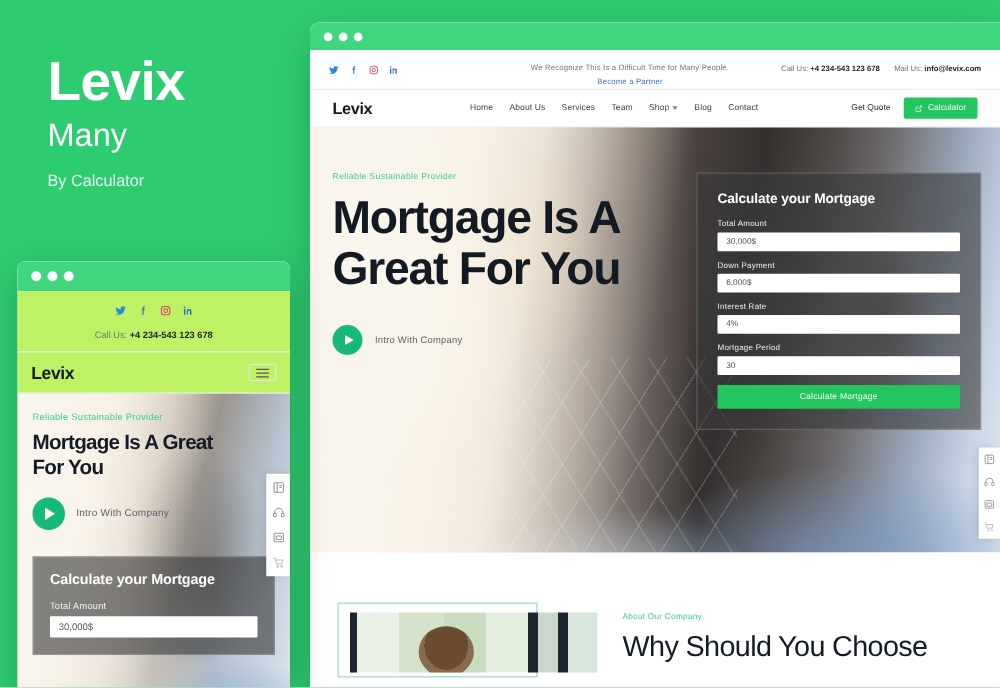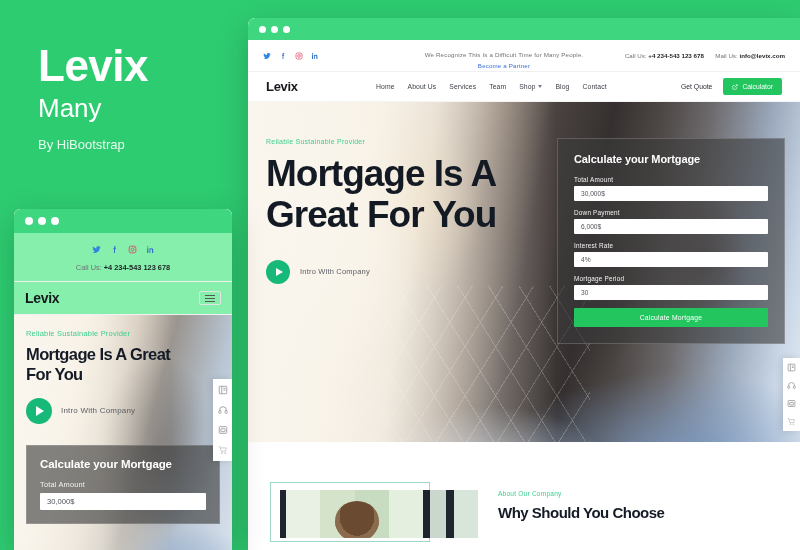--- a/index.html
+++ b/index.html
@@ -309,37 +309,37 @@
   }
   .about-text { flex: 1; padding-top: 8px; }
   .about-eyebrow {
     font-size: 6.6px;
     color: #3ccf8e;
     letter-spacing: .2px;
     font-weight: 500;
     margin-bottom: 7px;
   }
   .about-title {
-    font-size: 15px;
-    font-weight: bold;
+    font-size: 23px;
+    font-weight: normal;
     color: #151b26;
     letter-spacing: -0.5px;
     line-height: 1.2;
   }
 
   
   #mobile-window {
     left: 14px; top: 209px;
     width: 218px; height: 341px;
     border-radius: 6px 6px 0 0;
   }
   #mobile-window .titlebar { height: 24px; border-radius: 6px 6px 0 0; }
   #mobile-window .dot { width: 8px; height: 8px; }
 
-  .m-site { position: relative; height: 317px; background: #86efac; overflow: hidden; }
+  .m-site { position: relative; height: 317px; background: #bef264; overflow: hidden; }
   .m-topbar {
     padding: 7px 0 8px;
     text-align: center;
     border-bottom: 1px solid #efefef;
   }
   .m-socials { display: flex; justify-content: center; gap: 9px; margin-bottom: 4px; }
   .m-contact { font-size: 7.4px; color: #6f7277; line-height: 1.5; }
   .m-contact b { color: #1d2025; }
   .m-navbar {
     height: 33px;
@@ -415,21 +415,21 @@
     z-index: 8;
   }
   .m-side-rail .rail-ico { width: 10px; height: 10px; opacity:.62; }
 </style>
 </head>
 <body>
 
 <div class="promo">
   <div class="promo-title">Levix</div>
   <div class="promo-sub">Many</div>
-  <div class="promo-by">By HiBootstrap</div>
+  <div class="promo-by">By Calculator</div>
 </div>
 
 <div class="win" id="main-window">
   <div class="titlebar">
     <span class="dot"></span>
     <span class="dot"></span>
     <span class="dot"></span>
   </div>
 
   <div class="site">

